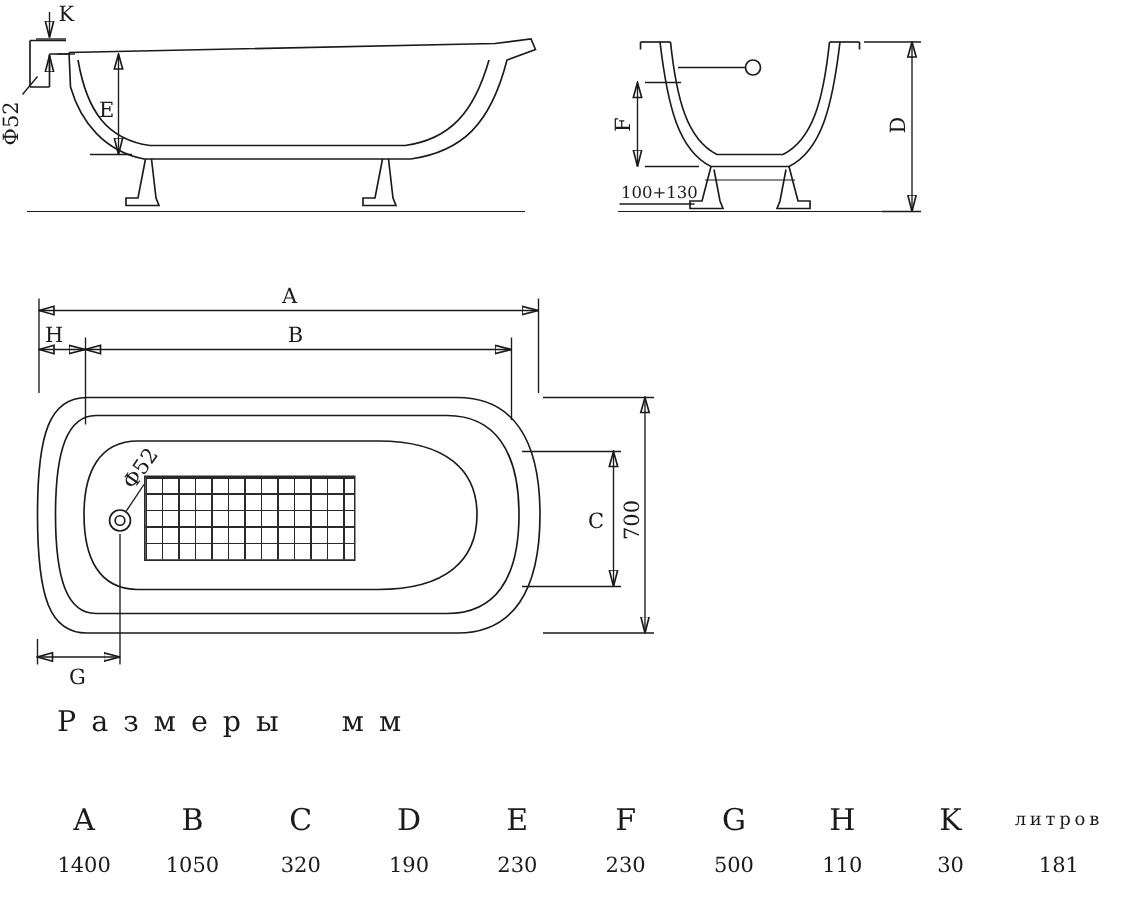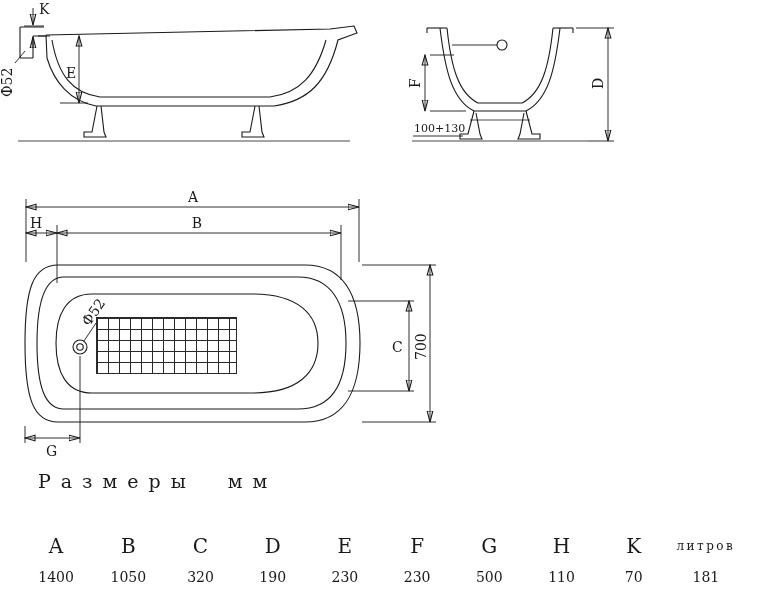--- a/index.html
+++ b/index.html
@@ -178,17 +178,17 @@
     <div class="hdr small">литров</div>
 
     <div class="val">1400</div>
     <div class="val">1050</div>
     <div class="val">320</div>
     <div class="val">190</div>
     <div class="val">230</div>
     <div class="val">230</div>
     <div class="val">500</div>
     <div class="val">110</div>
-    <div class="val">70</div>
+    <div class="val">30</div>
     <div class="val">181</div>
   </div>
 
 </div>
 
 </body></html>

